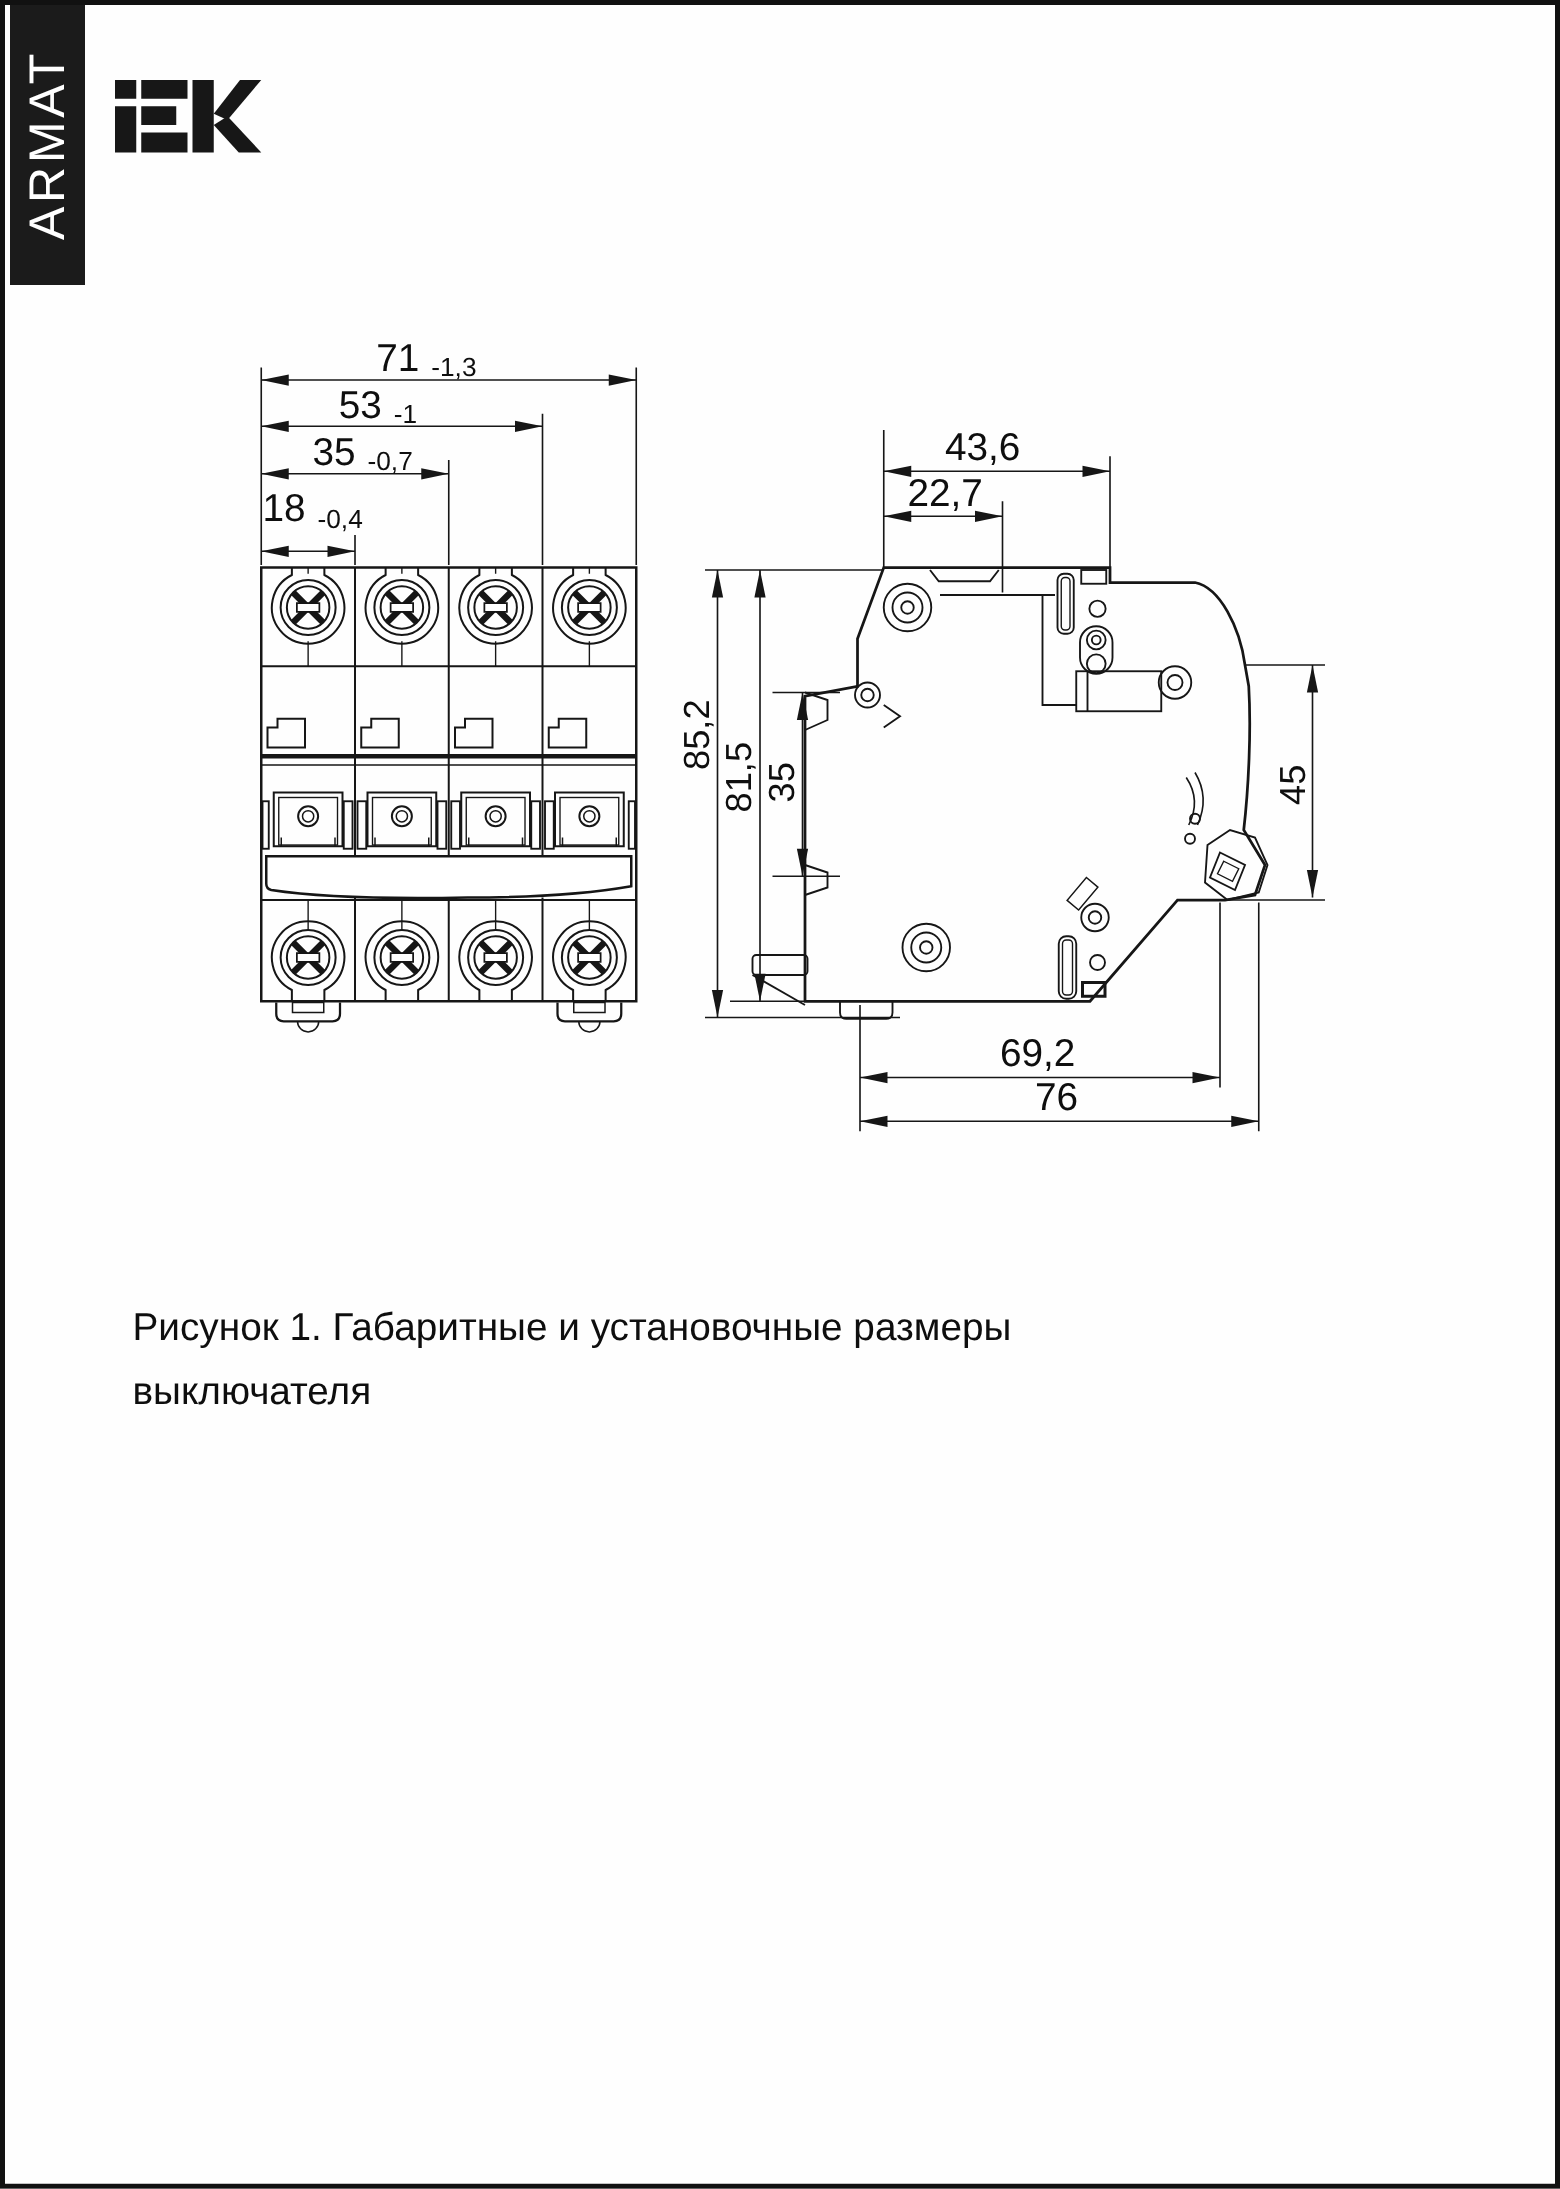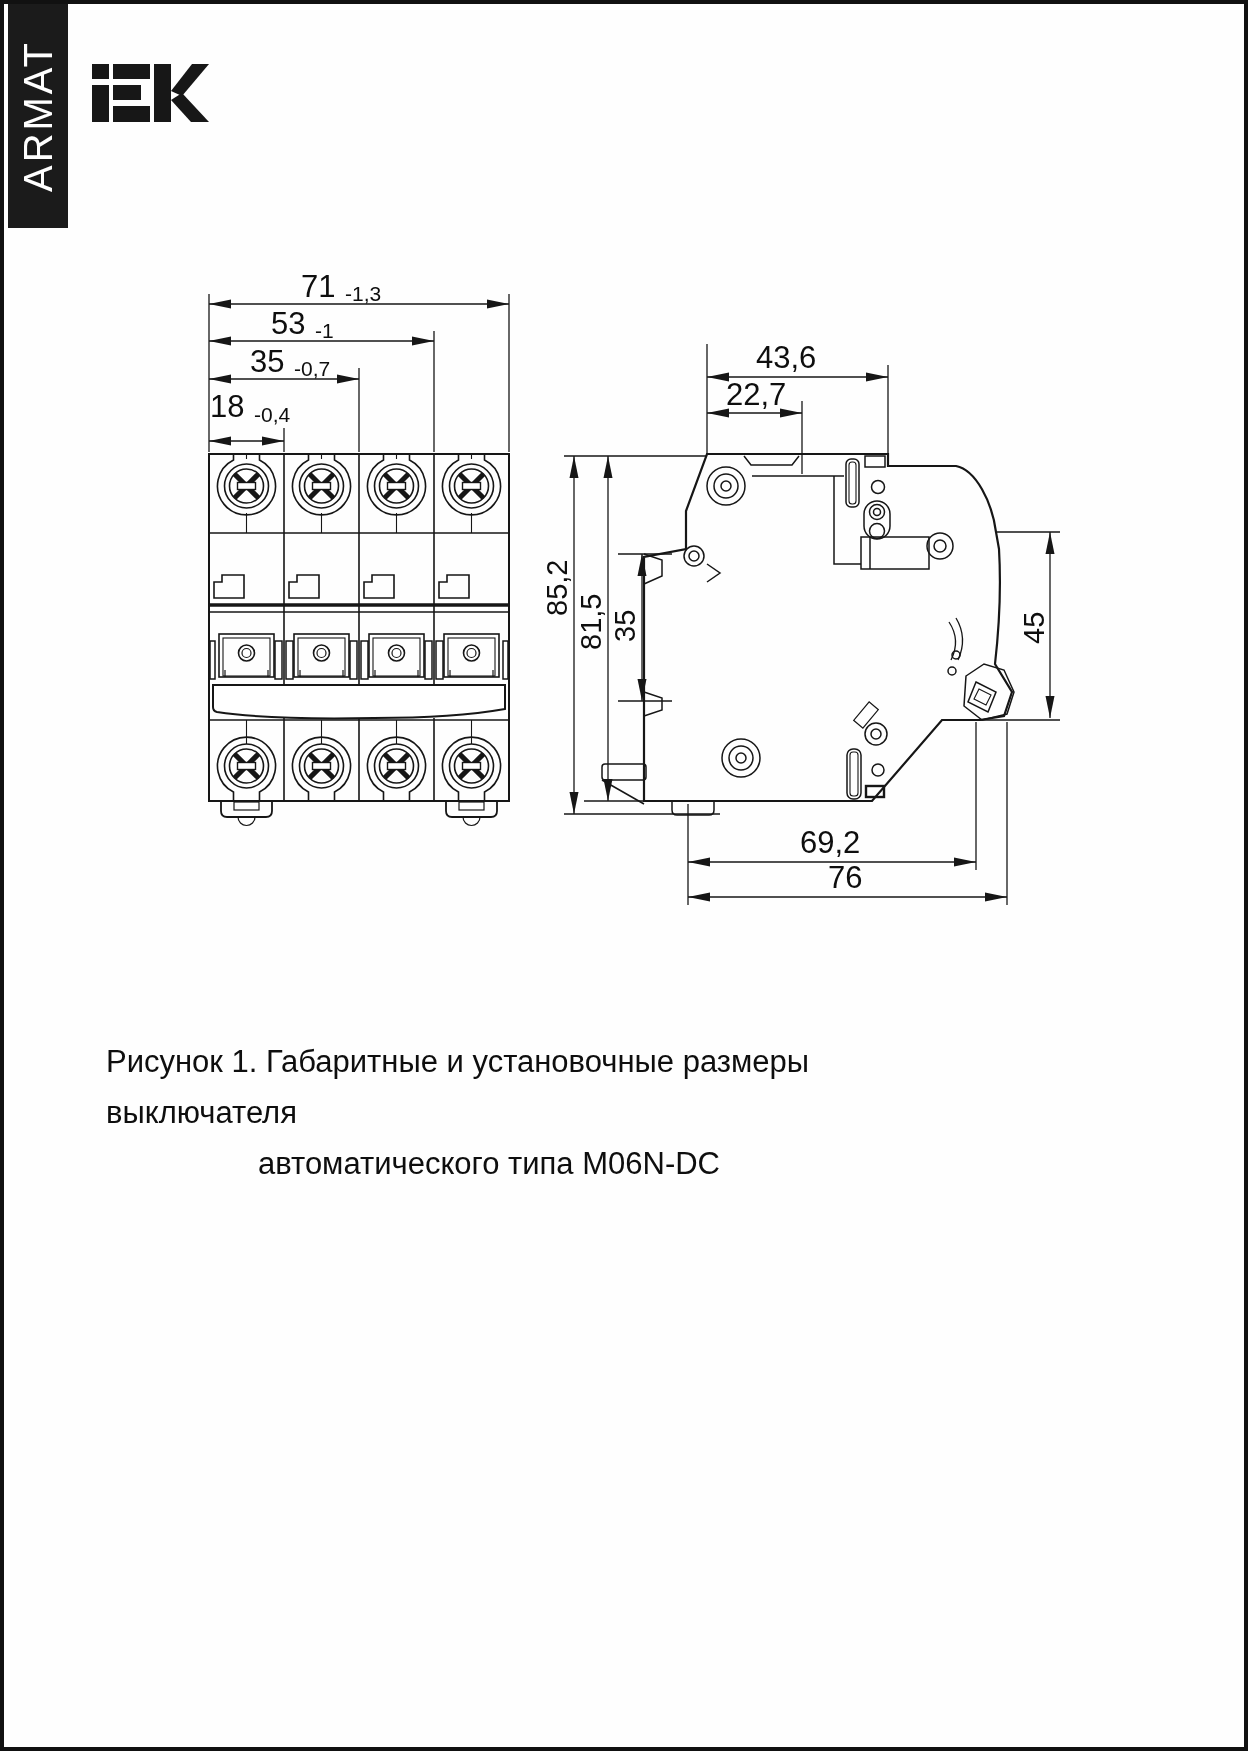--- a/index.html
+++ b/index.html
@@ -243,16 +243,15 @@
       <text class="dimrot" transform="translate(597,646) rotate(-90)">81,5</text>
       <text class="dimrot" transform="translate(631,638) rotate(-90)">35</text>
       <text class="dimrot" transform="translate(1040,640) rotate(-90)">45</text>
       <text class="dimtxt" x="796" y="849">69,2</text>
       <text class="dimtxt" x="824" y="884">76</text>
     </g>
   </svg>
 
   <div class="caption">
     <div class="l1">Рисунок 1. Габаритные и установочные размеры выключателя</div>
-    <div class="l2">автоматического типа M06N-DC</div>
   </div>
 
 </div>
 
 </body></html>

